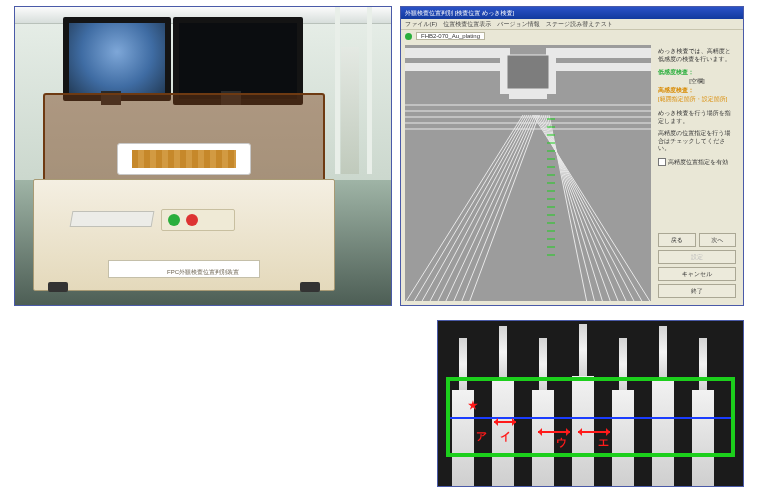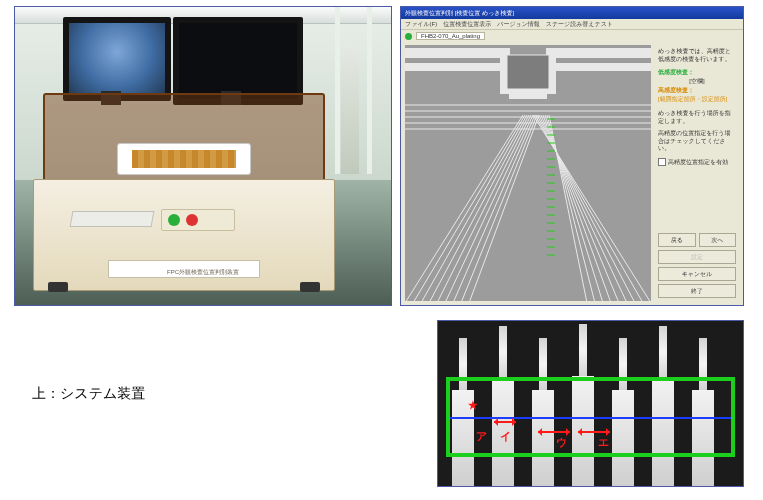--- a/index.html
+++ b/index.html
@@ -273,14 +273,13 @@
   <span class="redtxt" style="left:38px;top:108px">ア</span>
   <span class="redtxt" style="left:62px;top:108px">イ</span>
   <div class="rarrow" style="left:56px;top:100px;width:22px"></div>
   <span class="redtxt" style="left:118px;top:114px">ウ</span>
   <div class="rarrow" style="left:100px;top:110px;width:32px"></div>
   <span class="redtxt" style="left:160px;top:114px">エ</span>
   <div class="rarrow" style="left:140px;top:110px;width:32px"></div>
 </div>
 
 <div id="caption">
-  <div>上：システム装置</div>
 </div>
 
 </body></html>

